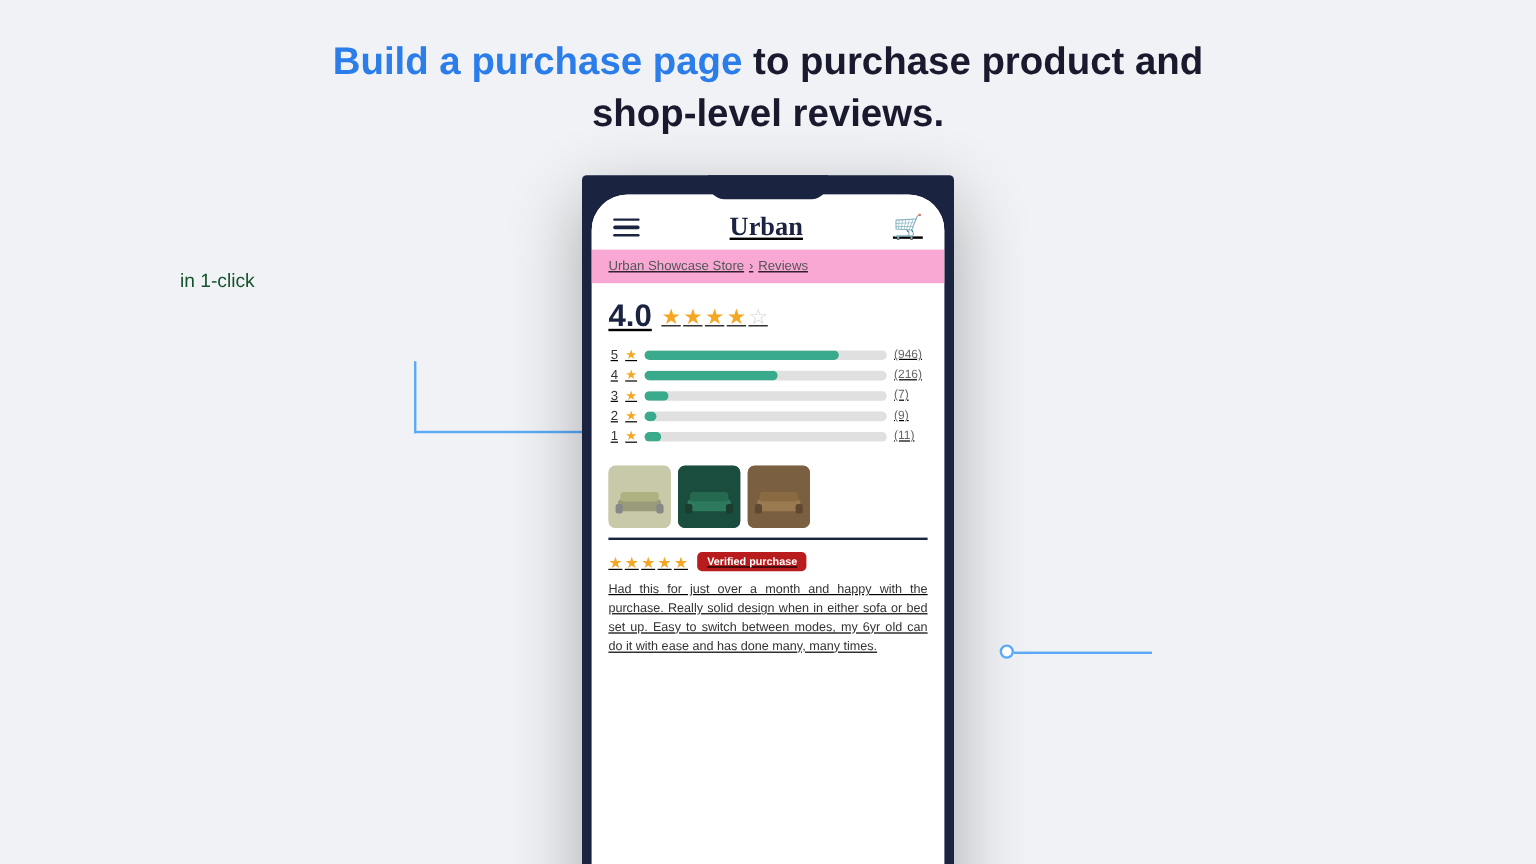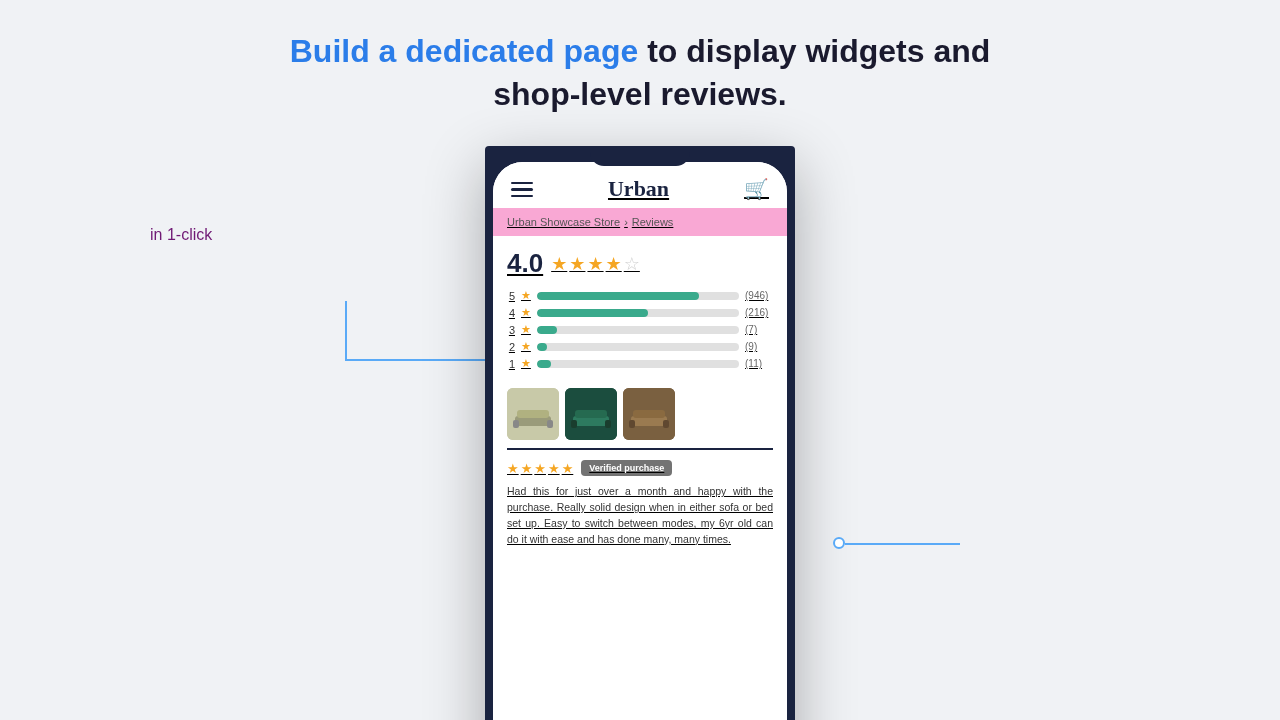--- a/index.html
+++ b/index.html
@@ -45,21 +45,21 @@
       text-align: left;
     }
 
     .left-callout .callout-text {
       font-size: 16px;
       color: #1a1a2e;
       line-height: 1.4;
     }
 
     .left-callout .callout-link {
-      color: #701a75;
+      color: #14532d;
       font-size: 16px;
     }
 
     
     .right-callout {
       position: absolute;
       right: 130px;
       top: 390px;
       text-align: left;
     }
@@ -313,21 +313,21 @@
     }
 
     .review-header {
       display: flex;
       align-items: center;
       gap: 8px;
       margin-bottom: 8px;
     }
 
     .verified-badge {
-      background: #737373;
+      background: #b91c1c;
       color: white;
       font-size: 9px;
       padding: 3px 8px;
       border-radius: 4px;
       font-weight: 600;
     }
 
     .review-text {
       font-size: 10.5px;
       color: #333;
@@ -352,21 +352,21 @@
       background: #7a6040;
       display: flex;
       align-items: center;
       justify-content: center;
     }
   </style>
 </head>
 <body>
 
 <h1 class="headline">
-  <span class="highlight">Build a dedicated page</span><span> to display widgets and</span><br>
+  <span class="highlight">Build a purchase page</span><span> to purchase product and</span><br>
   <span>shop-level reviews.</span>
 </h1>
 
 <div class="main-area">
 
   <div class="left-callout">
     <div class="callout-link">in 1-click</div>
   </div>
 
   <div class="connector-left"></div>

